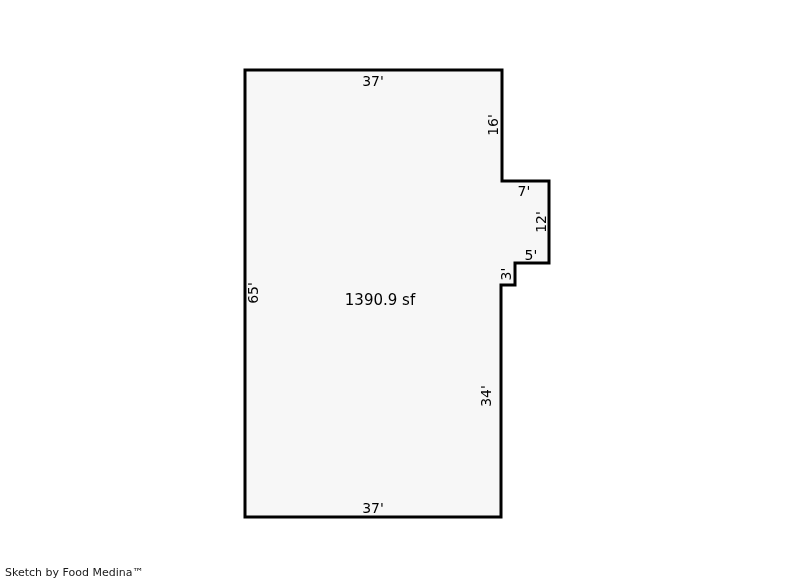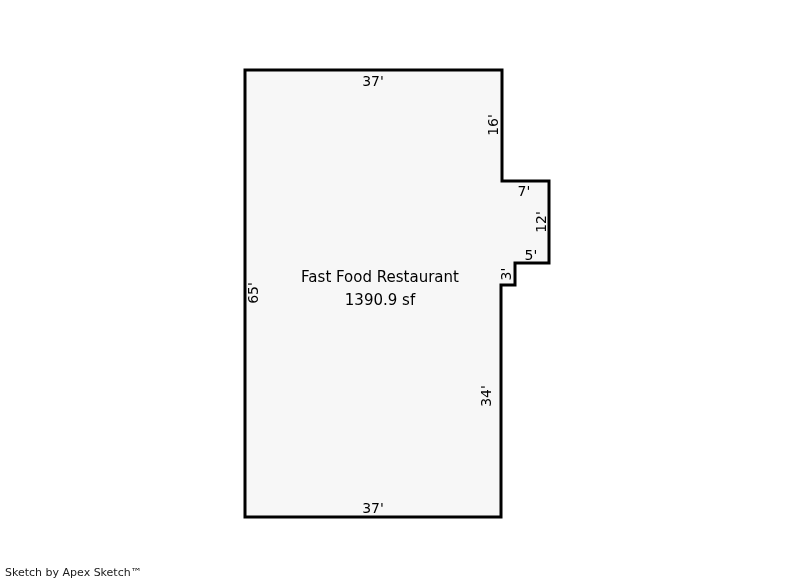--- a/index.html
+++ b/index.html
@@ -73,19 +73,18 @@
   <div class="dim" style="left:531px; top:255px;">5'</div>
 
   <div class="dim rot" style="left:506px; top:274px;">3'</div>
 
   <div class="dim rot" style="left:486px; top:396px;">34'</div>
 
   <div class="dim" style="left:373px; top:508px;">37'</div>
 
   <div class="dim rot" style="left:253px; top:293px;">65'</div>
 
-  <div class="room-text" style="left:380px; top:277px;">Fast Food Restaurant</div>
 
   <div class="room-text" style="left:380px; top:300px;">1390.9 sf</div>
 
-  <div class="credit">Sketch by Apex Sketch™</div>
+  <div class="credit">Sketch by Food Medina™</div>
 
 </div>
 
 </body></html>

